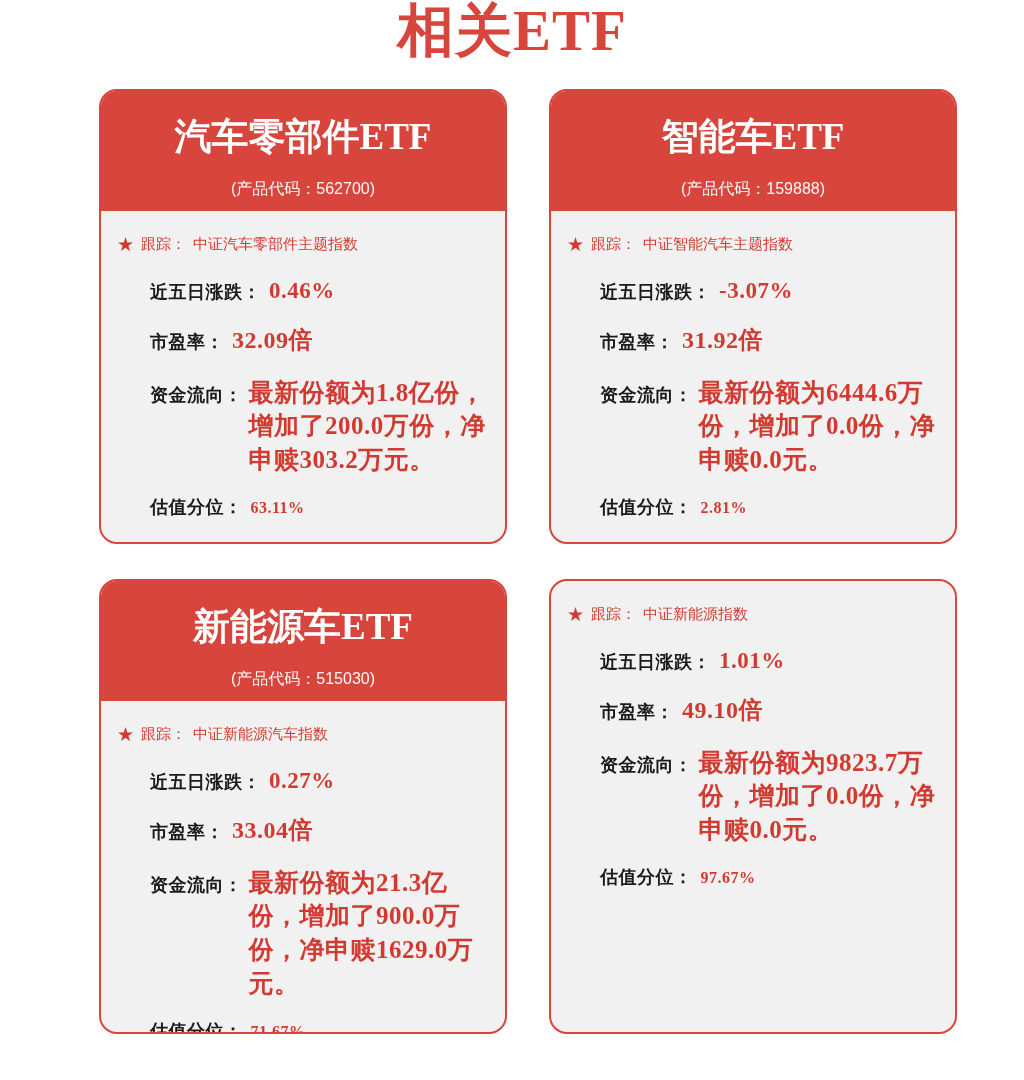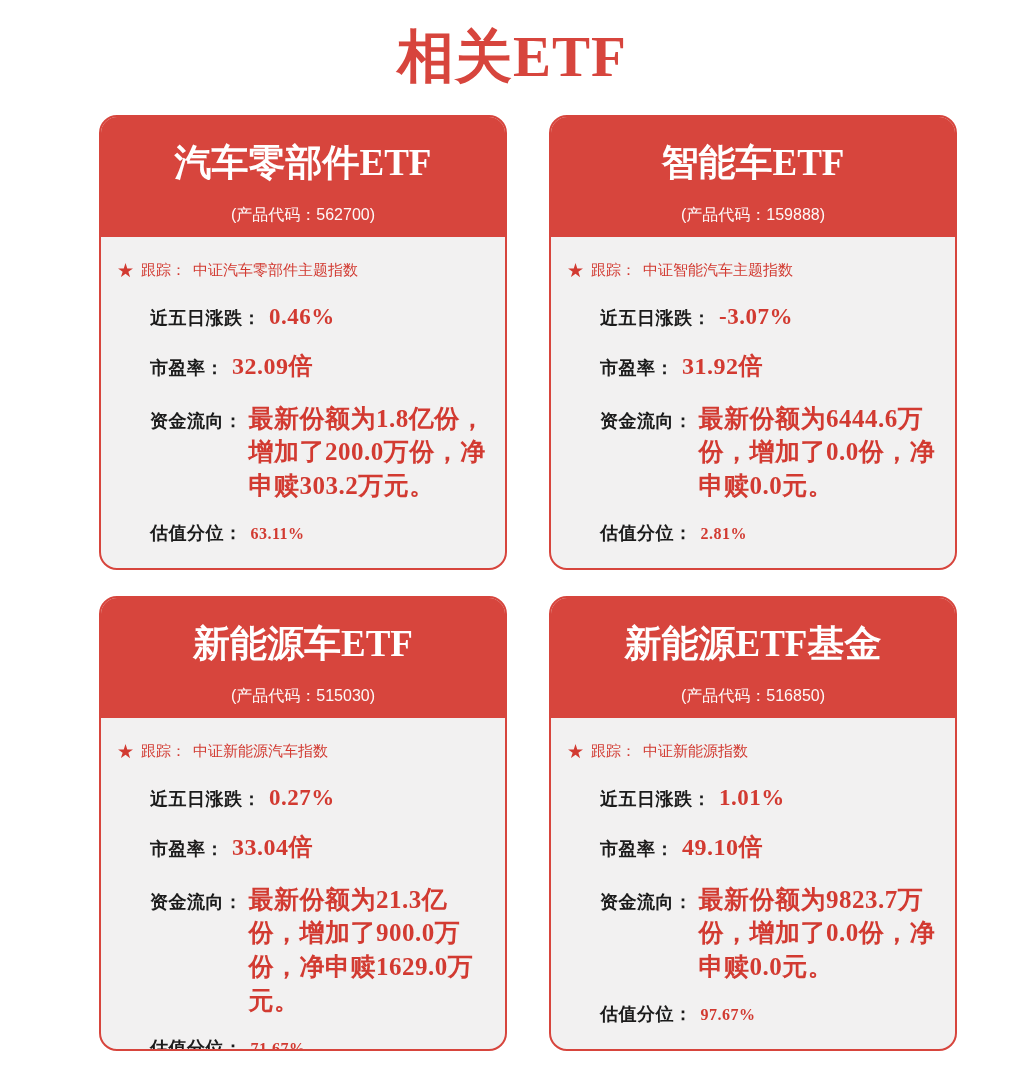--- a/index.html
+++ b/index.html
@@ -10,33 +10,33 @@
   }
   *{box-sizing:border-box;margin:0;padding:0;}
   html,body{background:#ffffff;}
   body{
     width:1024px;min-height:1080px;margin:0 auto;
     font-family:"Liberation Sans",sans-serif;
     color:var(--ink);
   }
   .page-title{
     text-align:center;
-    padding-top:26px;
+    padding-top:0;
     margin-bottom:26px;
     font-family:"Liberation Serif","DejaVu Serif",serif;
     font-weight:bold;
     font-size:57px;
     line-height:1.1;
     color:var(--primary-red);
     letter-spacing:1px;
   }
   .cards{
     display:grid;
     grid-template-columns:408px 408px;
-    gap:26px 42px;
+    gap:35px 42px;
     justify-content:center;
     padding-left:32px;
   }
   .card{
     height:455px;
     border:2px solid var(--primary-red);
     border-radius:18px;
     background:var(--body-bg);
     overflow:hidden;
     display:flex;
@@ -197,24 +197,20 @@
         <span class="row-value">最新份额为21.3亿份，增加了900.0万份，净申赎1629.0万元。</span>
       </div>
       <div class="row valuation">
         <span class="row-label">估值分位：</span>
         <span class="row-value">71.67%</span>
       </div>
     </div>
   </section>
 
   <section class="card">
-    <header class="card-header">
-      <h2 class="card-title">新能源ETF基金</h2>
-      <div class="card-code">(产品代码：516850)</div>
-    </header>
     <div class="card-body">
       <div class="track-row">
         <span class="star">★</span>
         <span>跟踪：</span>
         <span>中证新能源指数</span>
       </div>
       <div class="row">
         <span class="row-label">近五日涨跌：</span>
         <span class="row-value">1.01%</span>
       </div>

